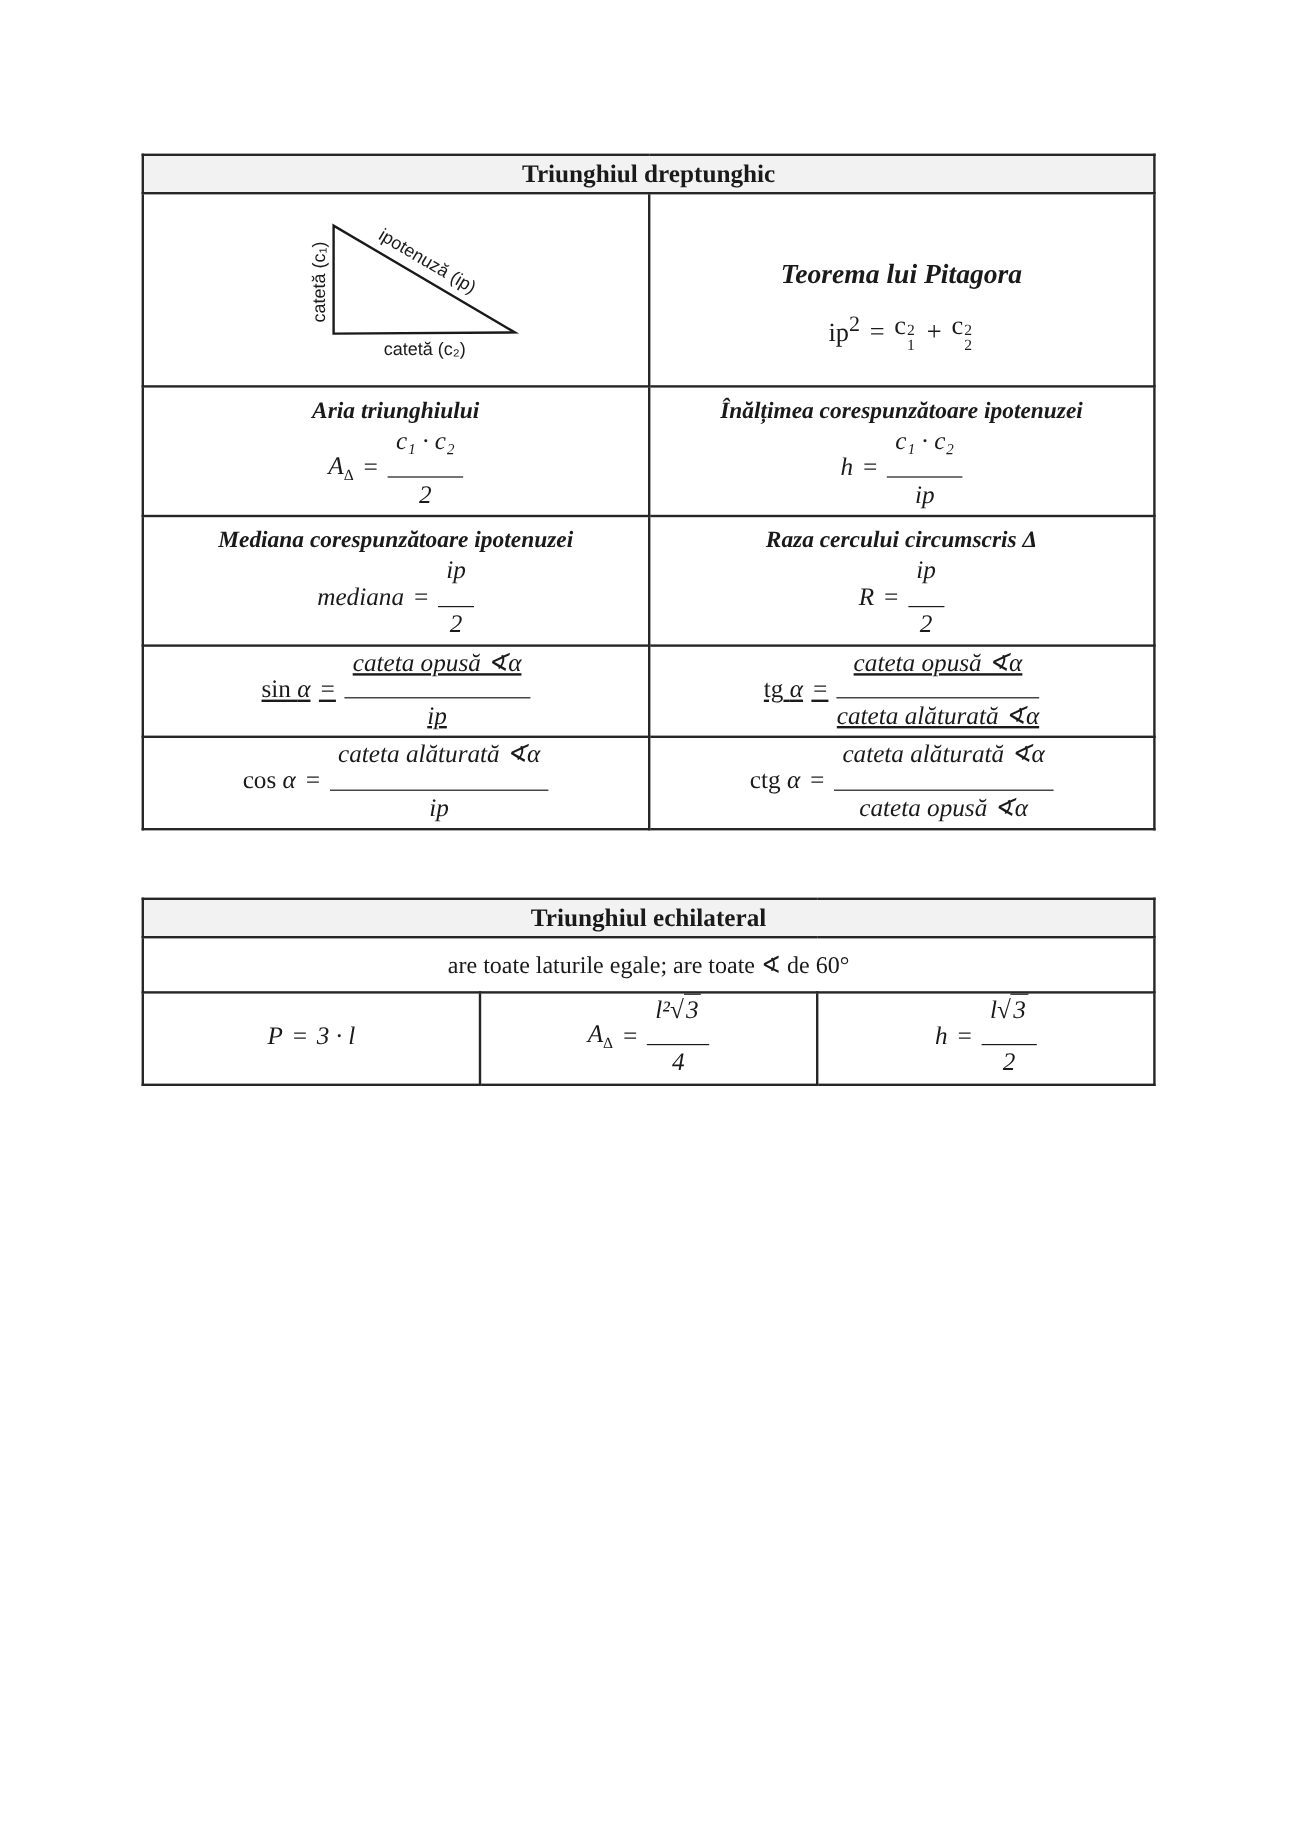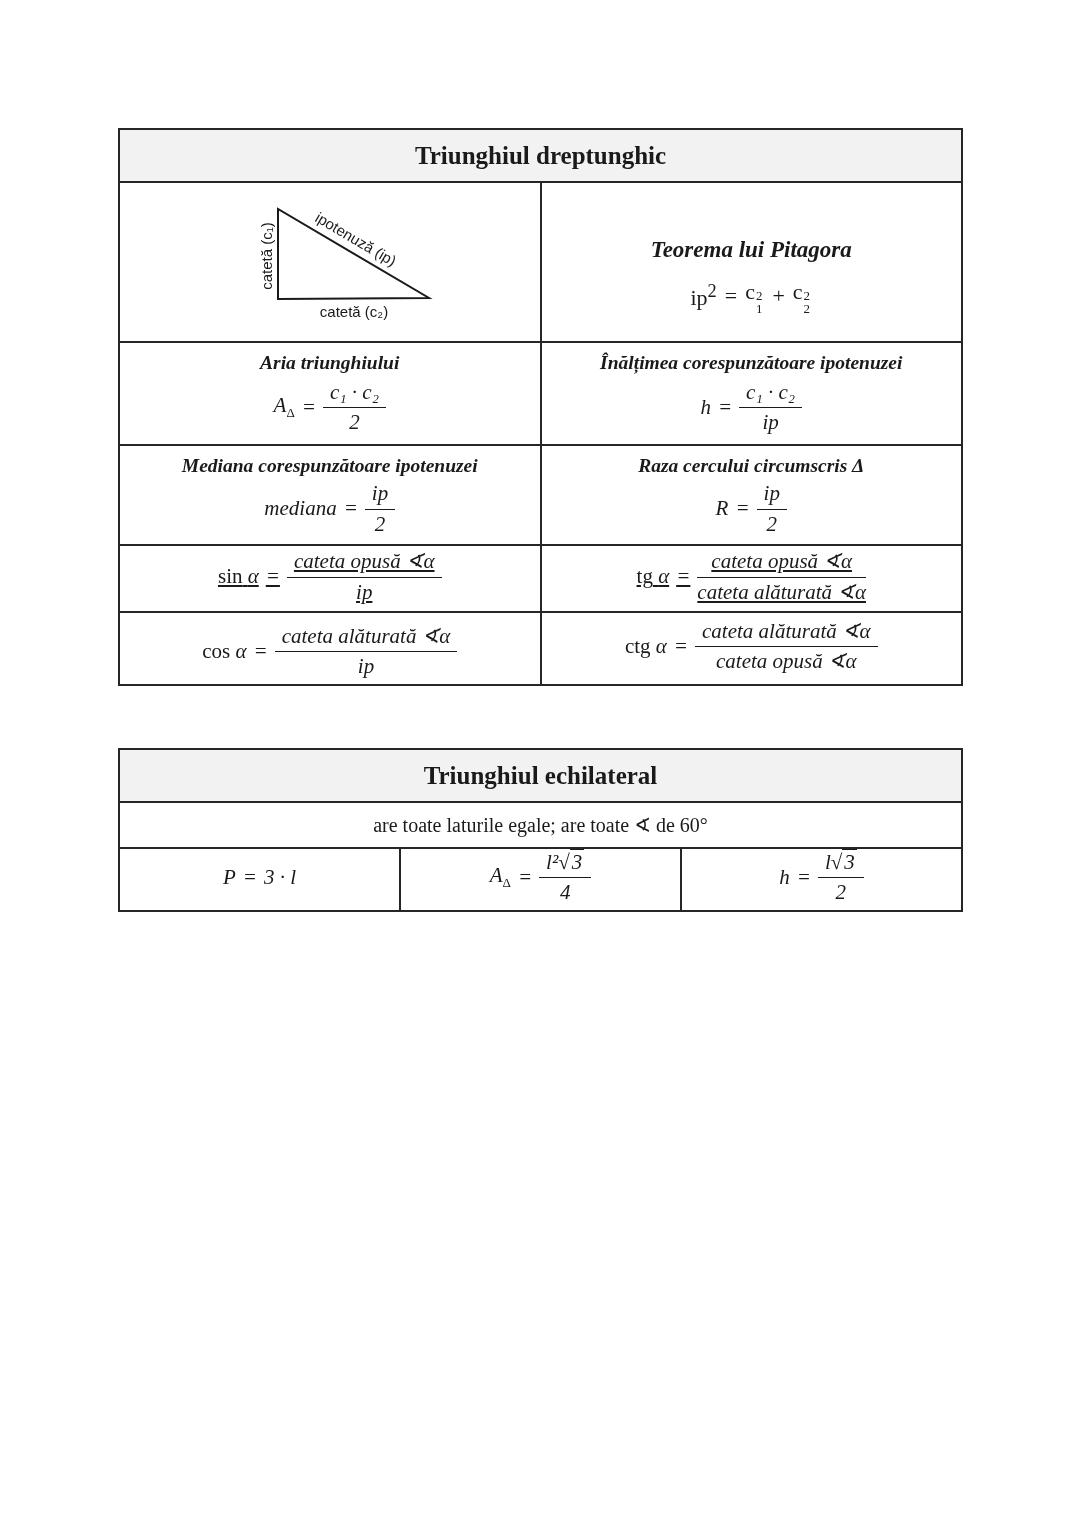--- a/index.html
+++ b/index.html
@@ -24,22 +24,22 @@
   #table2 { top:748px; }
   td {
     border:2px solid #262626;
     text-align:center;
     vertical-align:middle;
     padding:0;
   }
   .thead-row td {
     background:#f2f2f2;
     font-weight:bold;
-    font-size:25px;
-    height:53px;
+    font-size:21px;
+    height:32px;
   }
   .r-diagram td { height:158px; }
   .r-aria td    { height:103px;border-radius:32px; }
   .r-mediana td { height:100px; }
   .r-trig td    { height:37px; }
   .r-sin td     { height:67px;text-decoration:underline; }
   .r-cos td     { height:66px; }
   .r-sub2 td    { height:46px; font-size:20px; }
   .r-form2 td   { height:61px; }
 
@@ -64,21 +64,21 @@
     font-style:italic;
     font-size:21px;
     gap:7px;
     padding-bottom:4px;
   }
   .frac {
     display:inline-flex; flex-direction:column;
     text-align:center; vertical-align:middle;
     line-height:1.25;
   }
-  .num { border-bottom:1.8px solid #1a1a1a; padding:0 7px 2px; }
+  .num { border-bottom:1.8px solid #1a1a1a; padding:0 7px 16px; }
   .den { padding-top:1px; }
   .fn { font-style:normal; }
   sub.dsub { font-size:62%; font-style:normal; }
   .ss {
     display:inline-flex; flex-direction:column; align-items:flex-start;
     font-size:13px; line-height:1.0;
     transform:translateY(1px);
     margin-left:1px; margin-right:2px;
   }
   .sqrt-rad { border-top:1.8px solid #1a1a1a; padding:0 2px; }
@@ -214,21 +214,21 @@
           <span class="frac">
             <span class="num">cateta opusă ∢α</span>
             <span class="den">cateta alăturată ∢α</span>
           </span>
         </div>
       </td>
     </tr>
 
     <tr class="r-cos">
       <td>
-        <div class="formula" style="height:100%;margin-top:10px;">
+        <div class="formula" style="height:100%;">
           <span><span class="fn">cos</span> <span>α</span></span>
           <span>=</span>
           <span class="frac">
             <span class="num">cateta alăturată ∢α</span>
             <span class="den">ip</span>
           </span>
         </div>
       </td>
       <td>
         <div class="formula" style="height:100%;">

